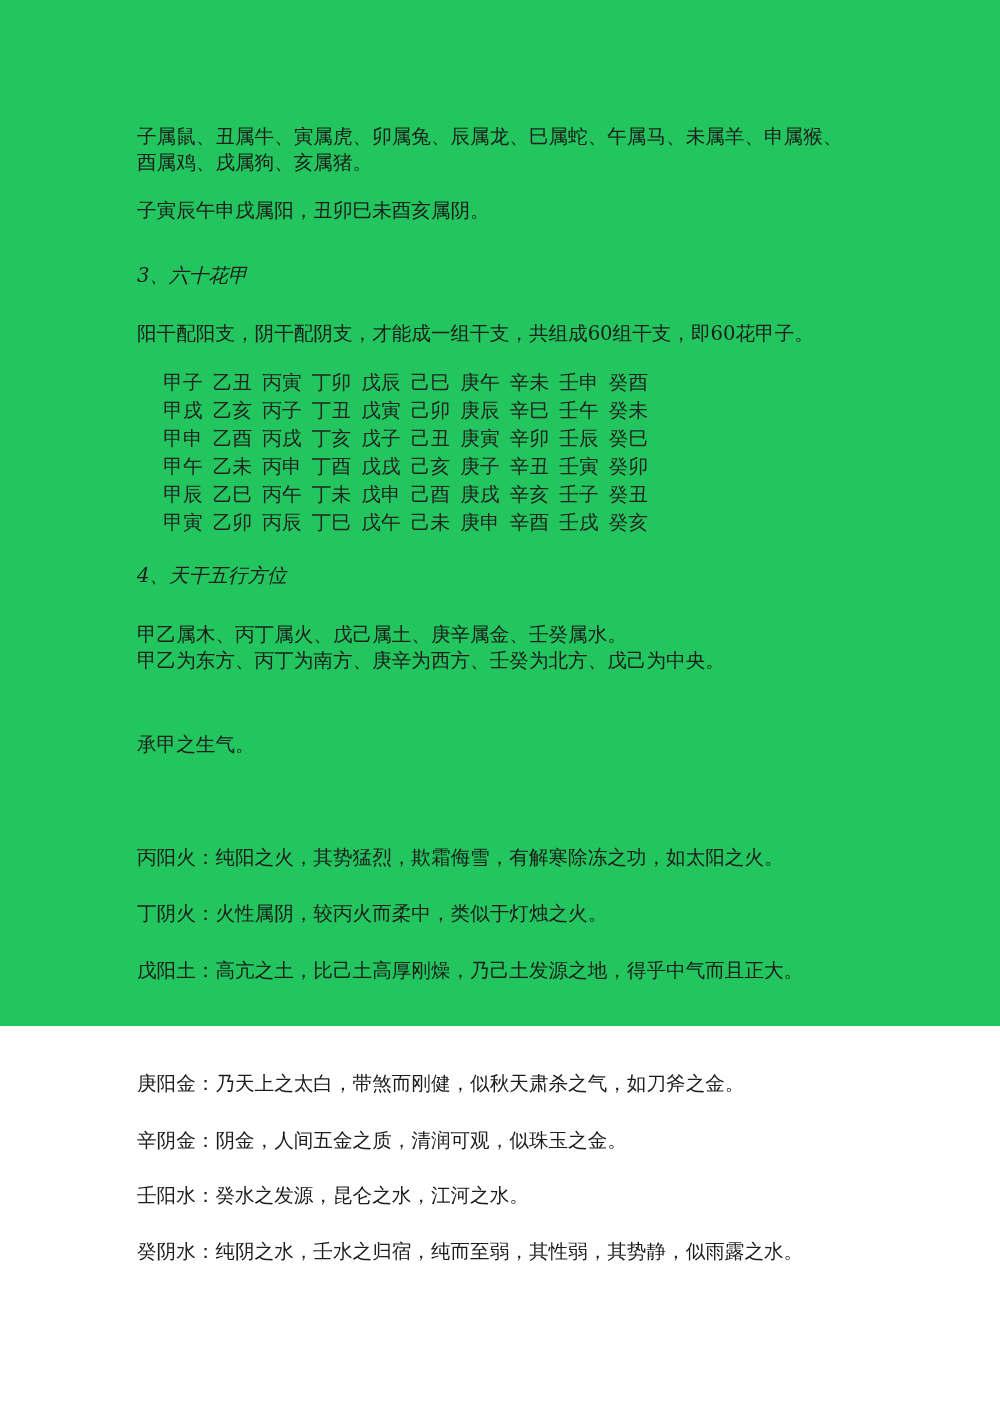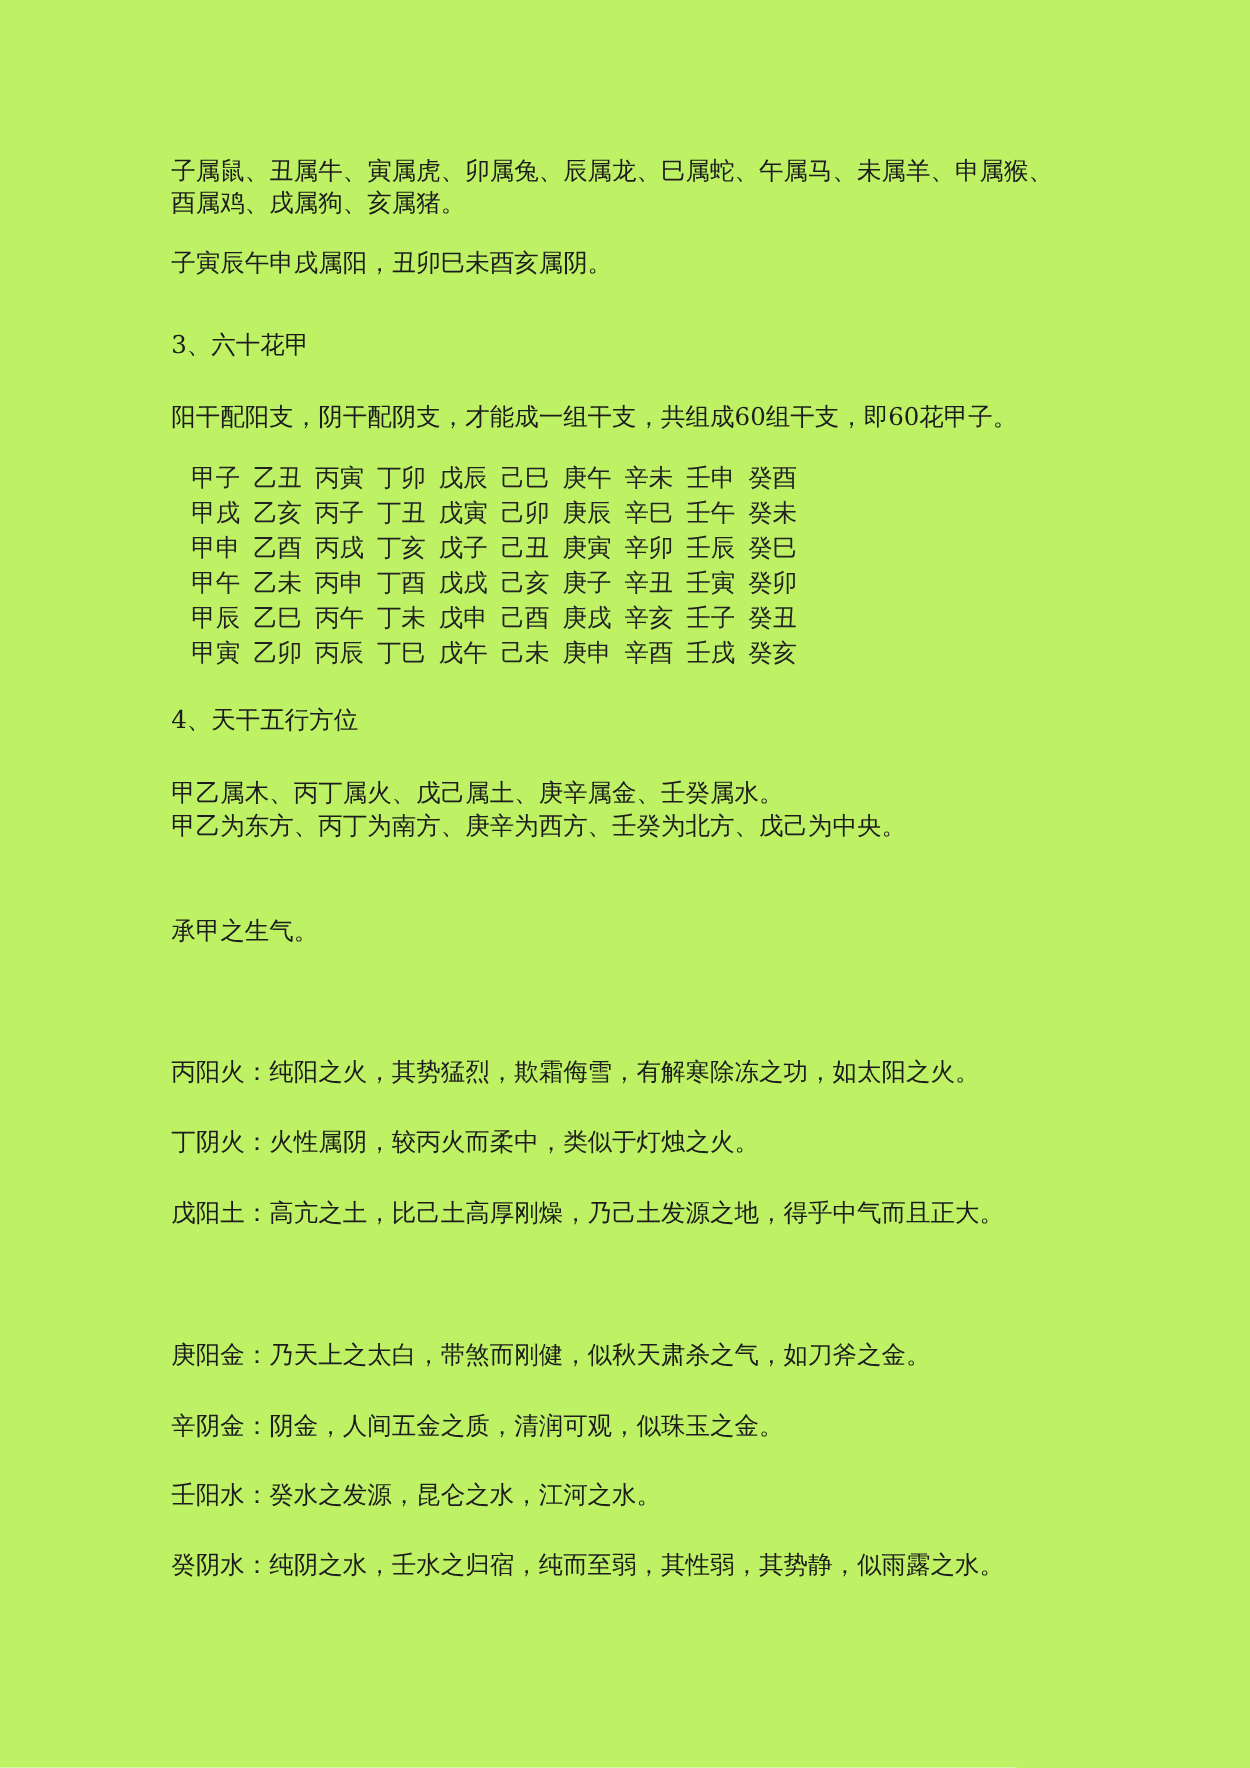--- a/index.html
+++ b/index.html
@@ -12,52 +12,53 @@
     height: 1414px;
     position: relative;
     overflow: hidden;
     font-family: "DejaVu Serif", "Liberation Serif", serif;
     color: #1c1c1c;
   }
   .page {
     position: absolute;
     left: 0; top: 0;
     width: 1000px;
-    height: 1414px;
-    background: #bef264;
+    height: 1026px;
+    background: #22c55e;
   }
   .line {
     position: absolute;
     left: 137px;
     width: 730px;
     font-size: 19.6px;
     line-height: 26px;
     height: 26px;
     white-space: nowrap;
     letter-spacing: 0px;
   }
   .heading {
     font-size: 19.6px;
+    font-style: italic;
   }
   .ganzhi-table {
     position: absolute;
     left: 153px;
     top: 369px;
     border-collapse: collapse;
   }
   .ganzhi-row {
     height: 28px;
   }
   .ganzhi-cell {
     width: 49.5px;
     padding: 0;
     font-size: 19.6px;
     line-height: 28px;
     white-space: nowrap;
-    text-align: left;
+    text-align: right;
     vertical-align: middle;
     color: #222;
   }
 </style>
 </head>
 <body>
 
 <div class="page">
 
   <div class="line" style="top:124px">子属鼠、丑属牛、寅属虎、卯属兔、辰属龙、巳属蛇、午属马、未属羊、申属猴、</div>

